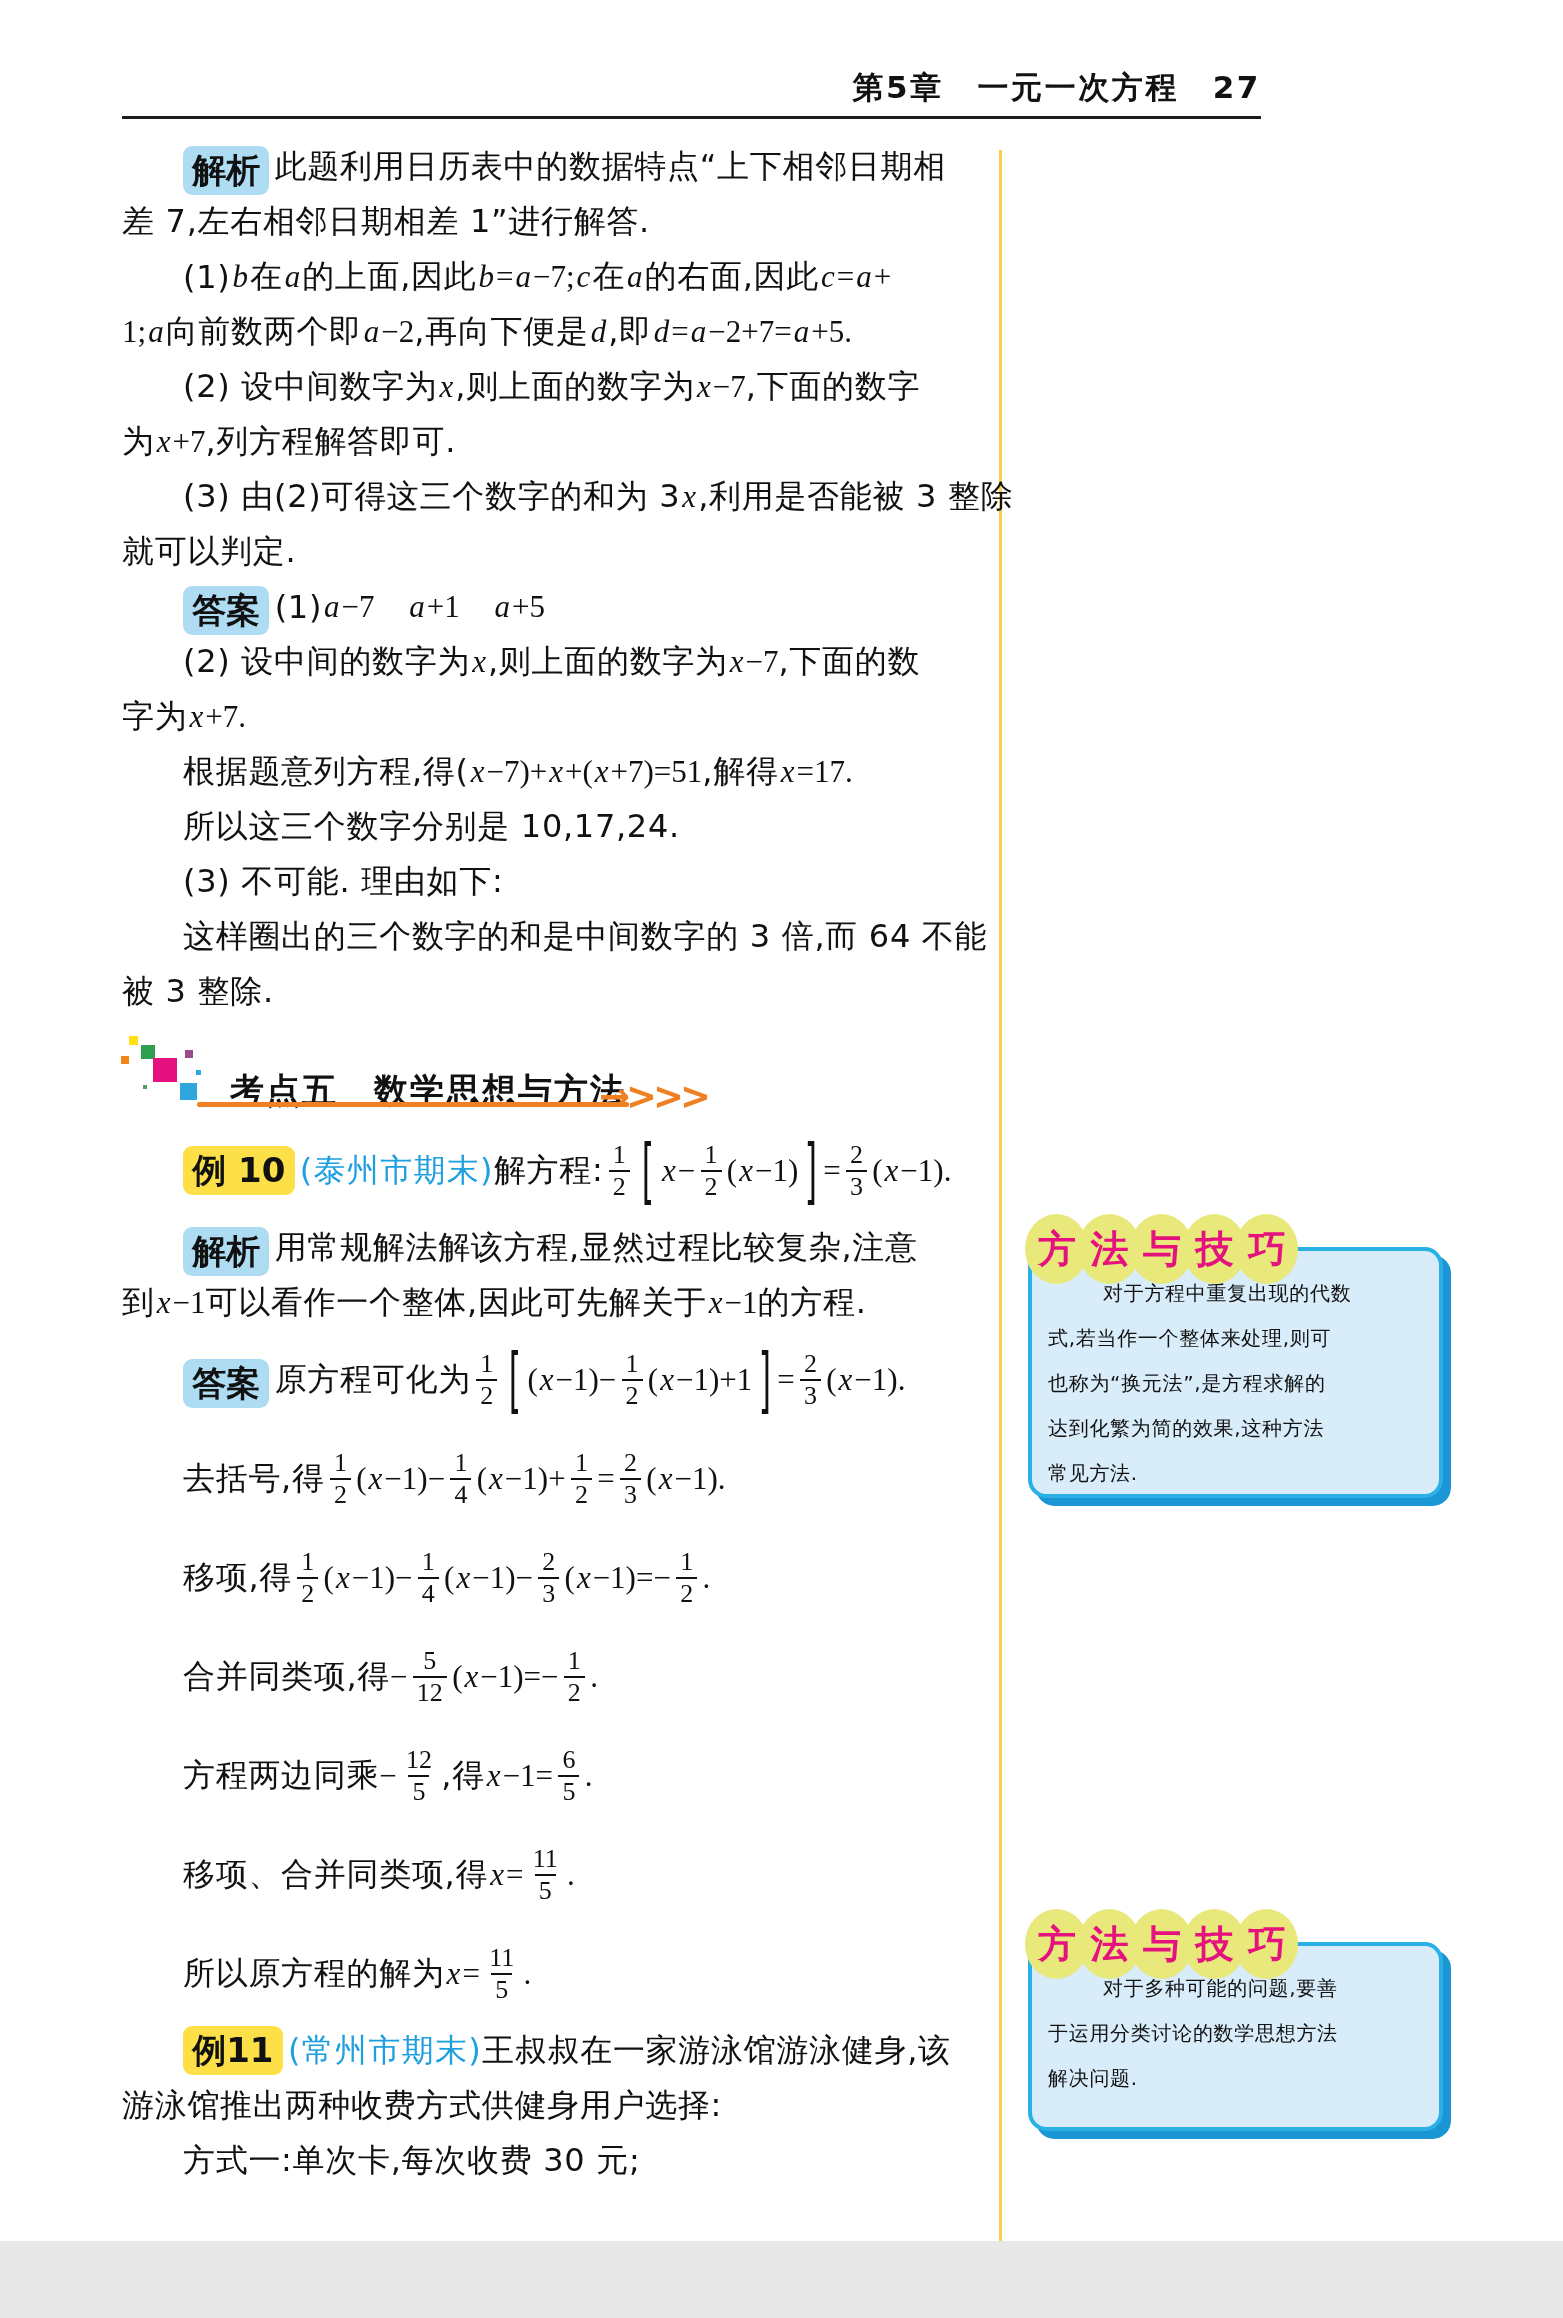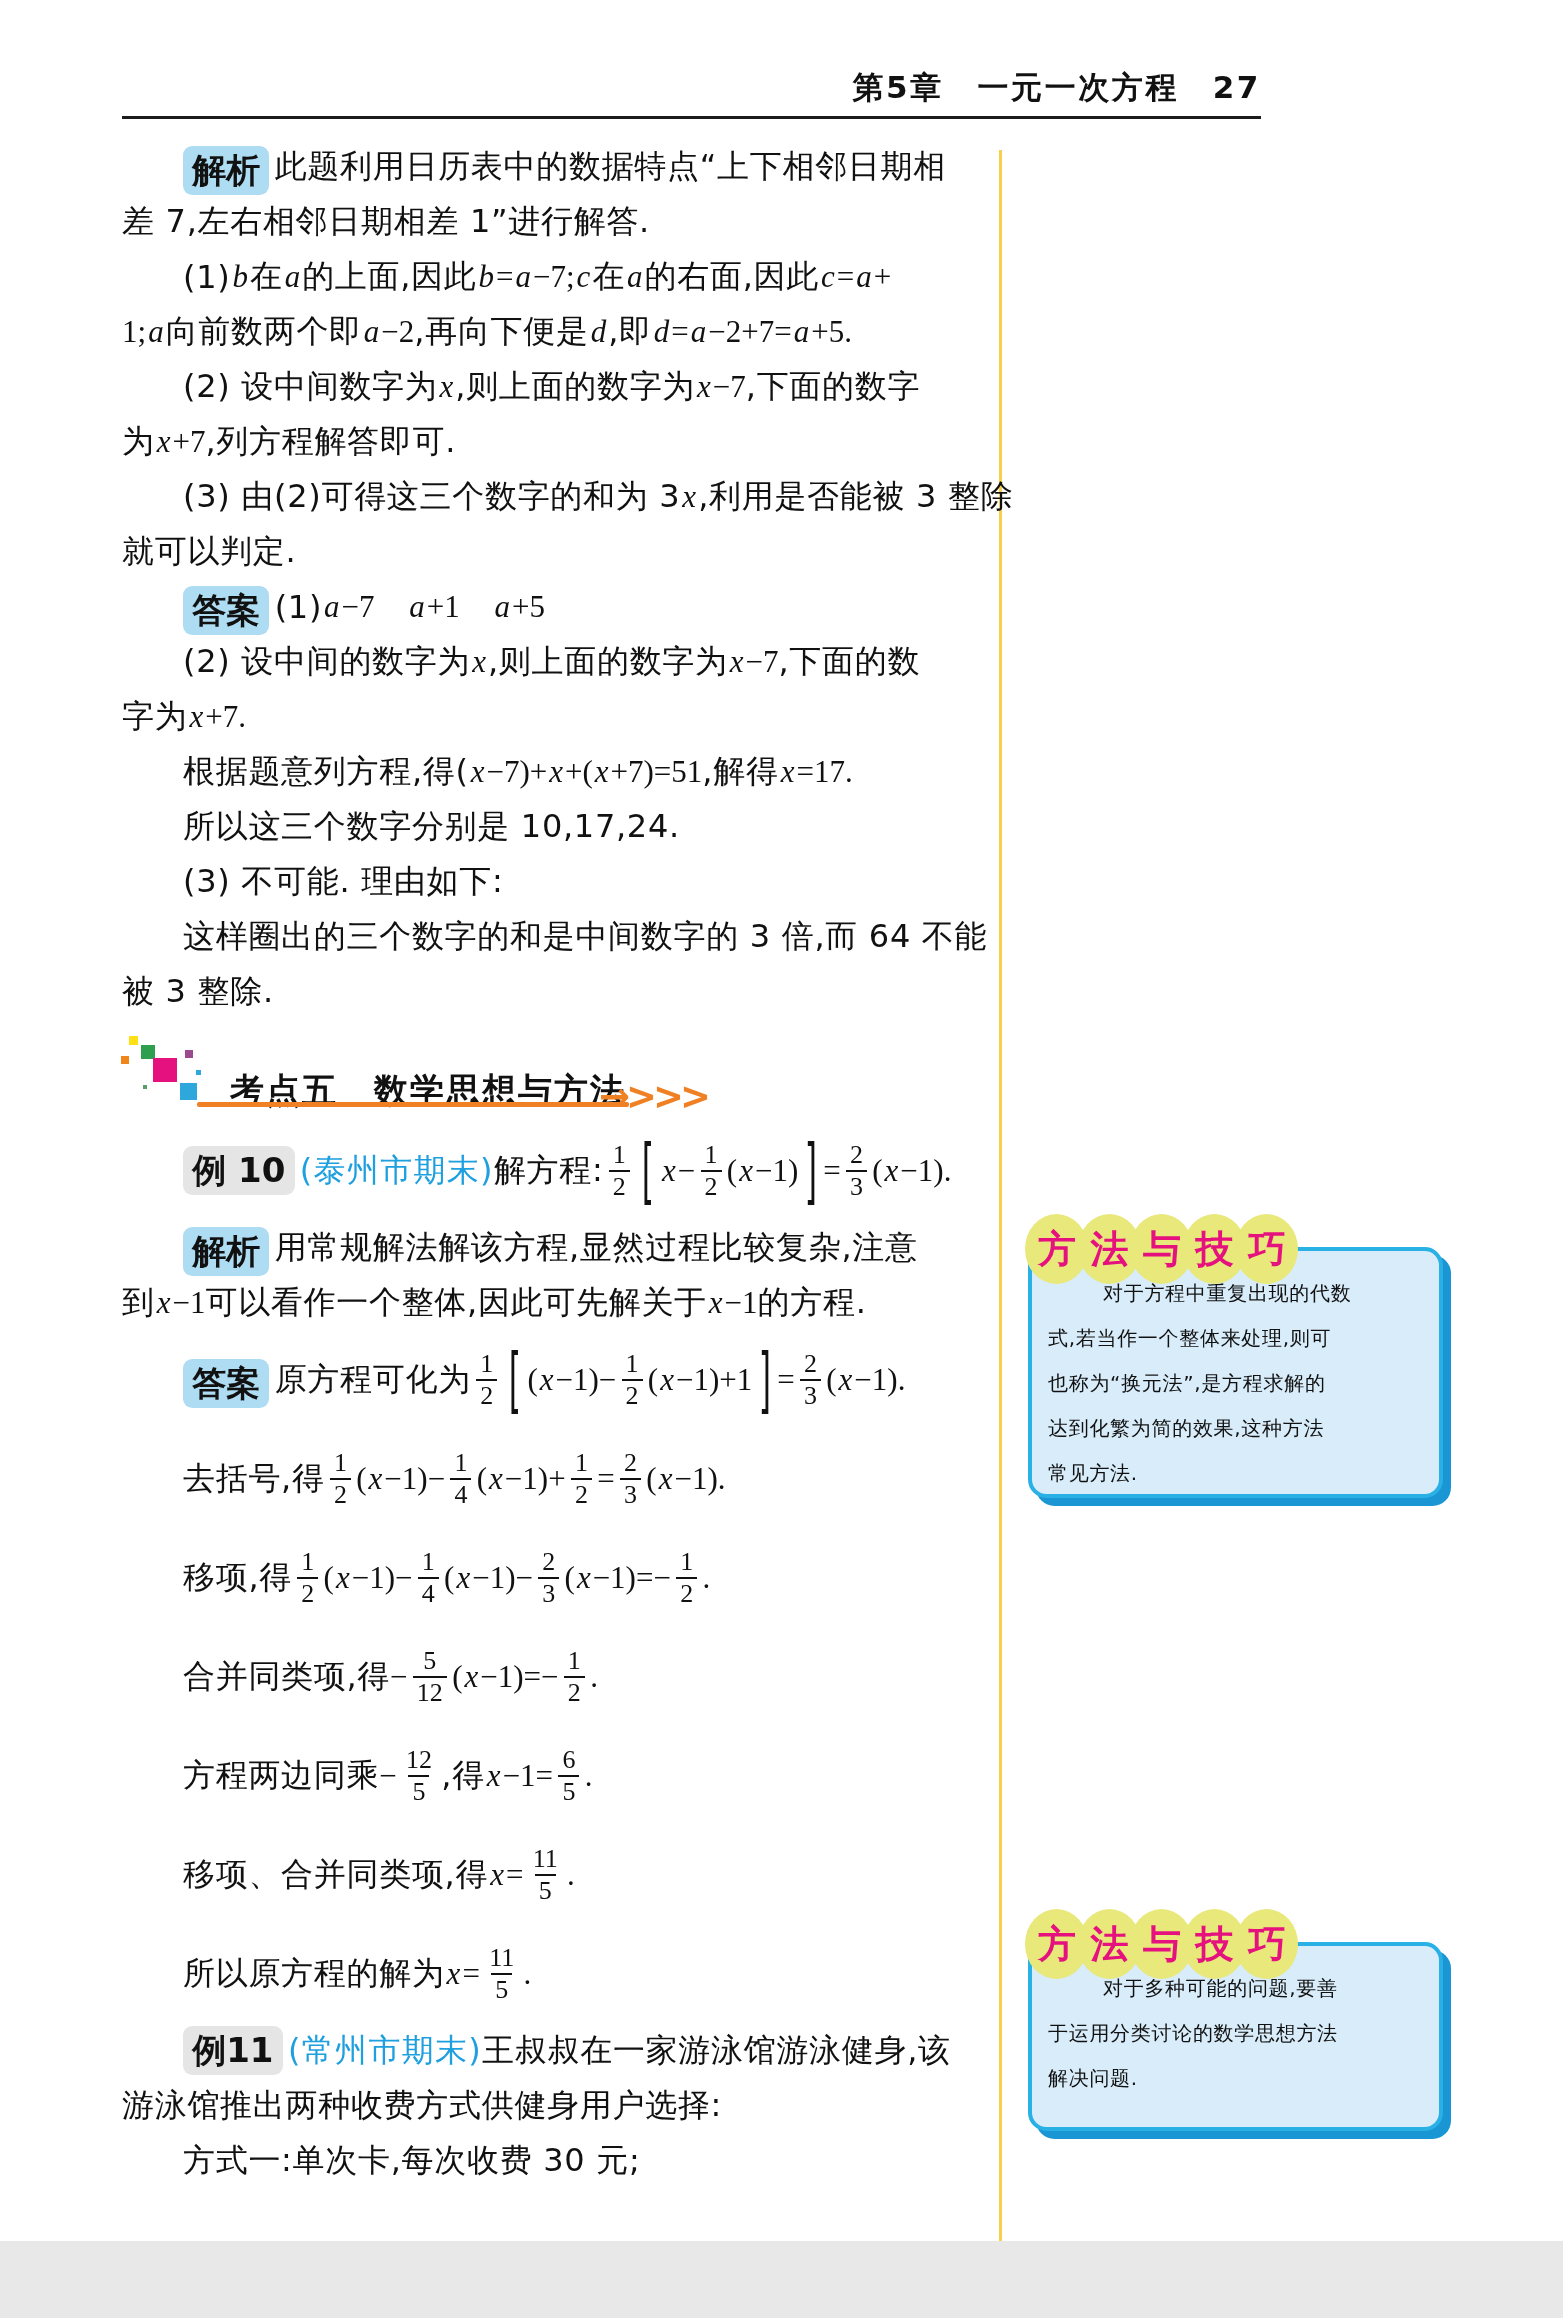--- a/index.html
+++ b/index.html
@@ -22,21 +22,21 @@
   .m{font-family:"Liberation Serif",serif;font-size:31px;letter-spacing:0;}
   .v{font-family:"Liberation Serif",serif;font-style:italic;font-size:31px;margin:0 2px;}
   .frac{display:inline-flex;flex-direction:column;align-items:center;
         font-family:"Liberation Serif",serif;font-size:26px;line-height:1.12;margin:0 5.3px;}
   .frac .num{padding:0 4px;}
   .frac .den{border-top:2px solid #111;padding:0 4px;}
   .bb{display:inline-block;font-family:"DejaVu Sans",sans-serif;font-size:30px;
       transform:scaleY(2.35) scaleX(1.05);margin:0 6.6px;}
   .lab{font-weight:bold;font-size:34px;padding:1.3px 9.2px;border-radius:9.2px;margin-right:5.3px;}
   .hl-blue{background:#aedcf3;margin-top:8px;}
-  .hl-yellow{background:#e5e5e5;text-align:center;}
+  .hl-yellow{background:#fde047;text-align:center;}
   .src{color:#1e9fdf;letter-spacing:1.3px;}
   
   .section{position:absolute;left:121px;top:1028px;width:876px;height:99px;}
   .sq{position:absolute;}
   .sec-text{position:absolute;left:109px;top:20px;font-size:34px;font-weight:bold;letter-spacing:2px;margin-top:20px;}
   .sec-gap{display:inline-block;width:36px;}
   .sec-underline{position:absolute;left:76px;top:74px;height:4.6px;background:#ef8023;border-radius:2px;}
   .sec-arrow{position:absolute;left:478px;top:47px;color:#ef8023;font-weight:bold;
              font-size:37px;font-style:italic;letter-spacing:-4px;}
   

